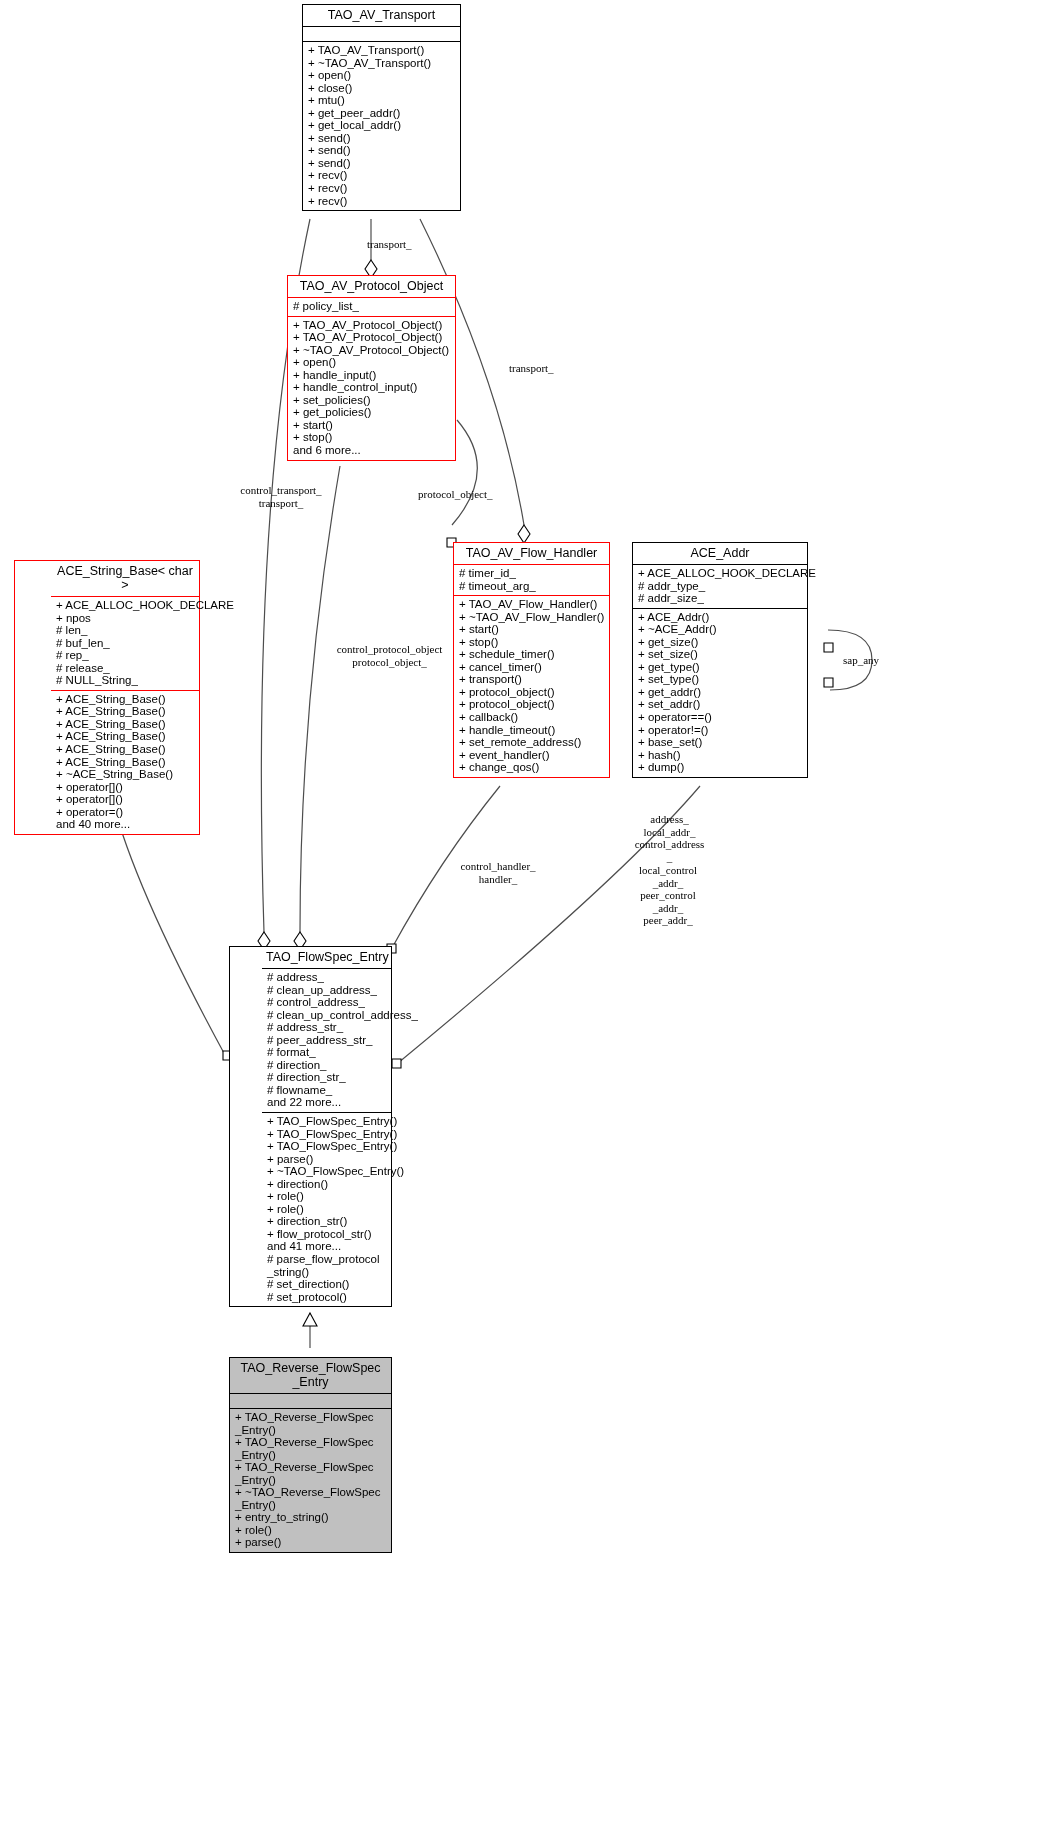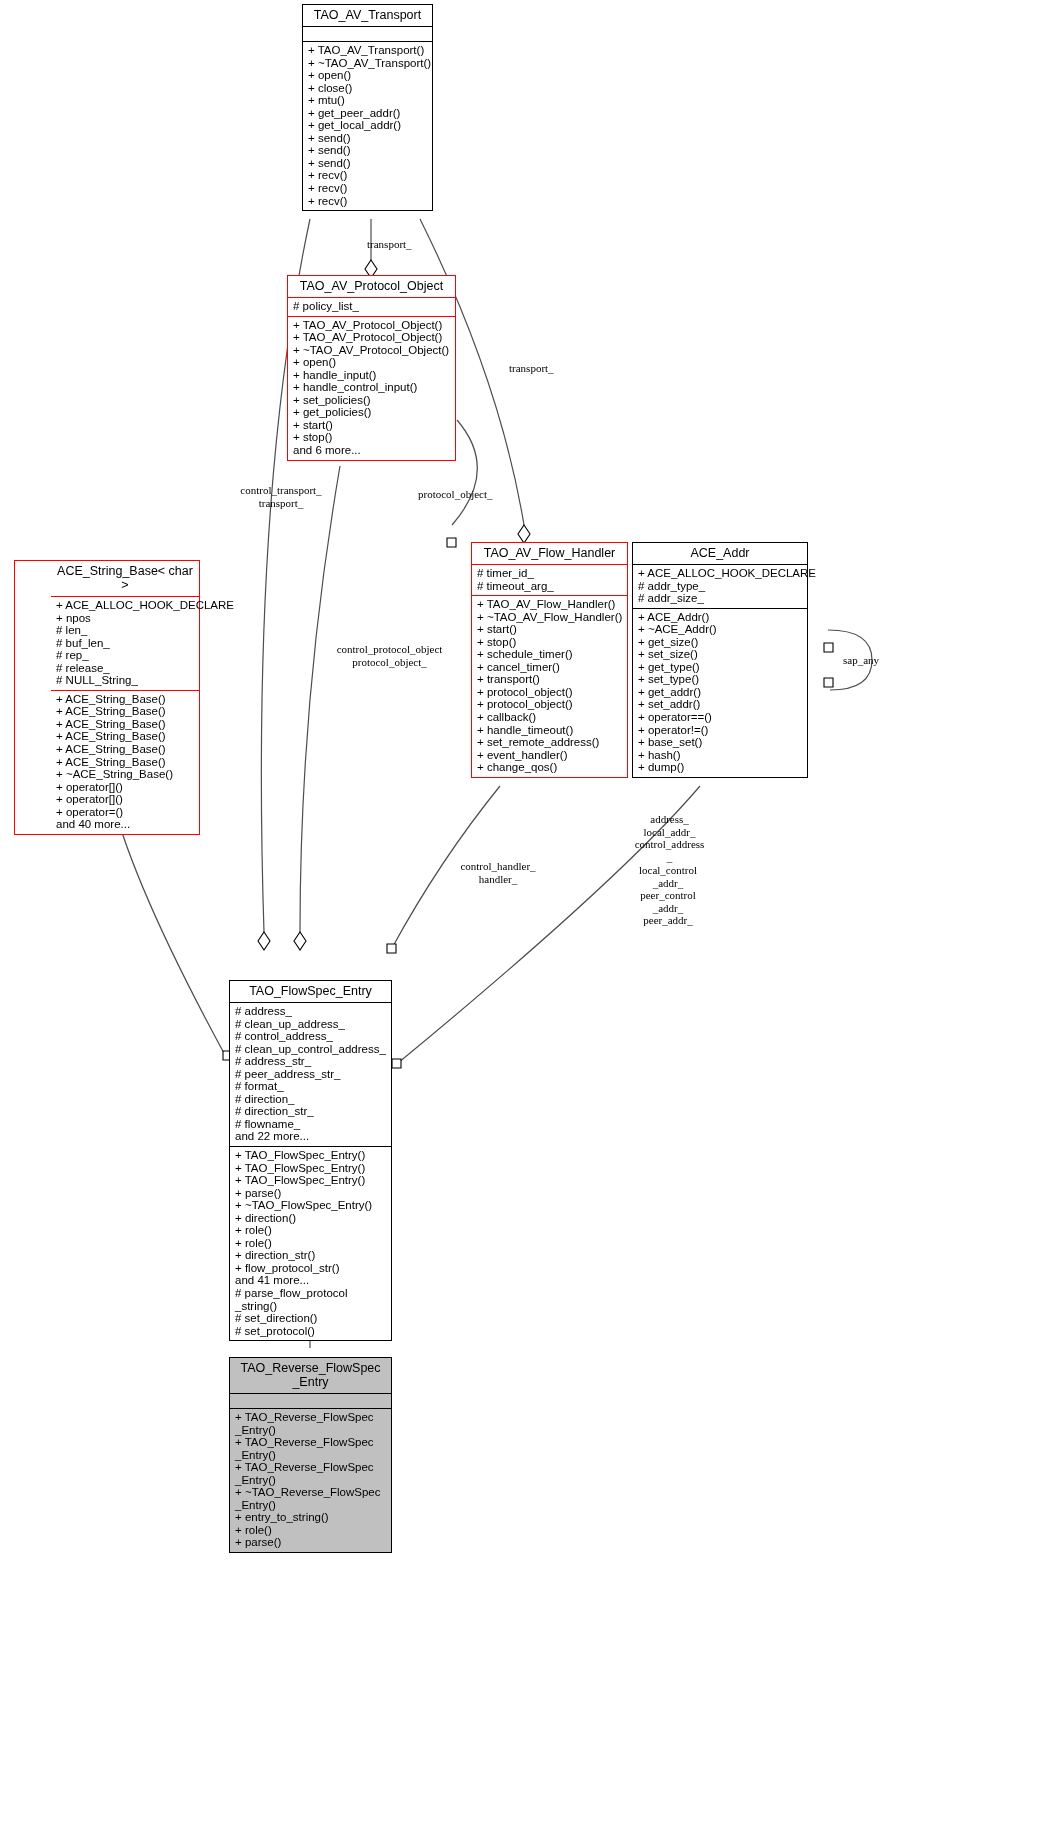--- a/index.html
+++ b/index.html
@@ -63,21 +63,21 @@
       <polygon points="223,1051 232,1051 232,1060 223,1060"></polygon>
       <polygon points="387,944 396,944 396,953 387,953"></polygon>
       <polygon points="392,1059 401,1059 401,1068 392,1068"></polygon>
       <polygon points="824,643 833,643 833,652 824,652"></polygon>
       <polygon points="824,678 833,678 833,687 824,687"></polygon>
 
       <polygon points="310,1313 317,1326 303,1326"></polygon>
     </g>
   </svg>
 
-  <div class="node black" style="left:302px;top:4px;width:131px;">
+  <div class="node black" style="left:302px;top:4px;width:159px;">
     <div class="n-title">TAO_AV_Transport</div>
     <div class="n-sep"></div>
     <div class="n-attrs empty"></div>
     <div class="n-sep"></div>
     <div class="n-ops">
         <div>+ TAO_AV_Transport()</div>
         <div>+ ~TAO_AV_Transport()</div>
         <div>+ open()</div>
         <div>+ close()</div>
         <div>+ mtu()</div>
@@ -135,21 +135,21 @@
         <div>+ ACE_String_Base()</div>
         <div>+ ACE_String_Base()</div>
         <div>+ ~ACE_String_Base()</div>
         <div>+ operator[]()</div>
         <div>+ operator[]()</div>
         <div>+ operator=()</div>
         <div>and 40 more...</div>
       </div>
   </div>
 
-  <div class="node red" style="left:453px;top:542px;width:157px;margin-left:18px;">
+  <div class="node red" style="left:453px;top:542px;width:157px;">
     <div class="n-title">TAO_AV_Flow_Handler</div>
     <div class="n-sep"></div>
     <div class="n-attrs">
         <div># timer_id_</div>
         <div># timeout_arg_</div>
       </div>
     <div class="n-sep"></div>
     <div class="n-ops">
         <div>+ TAO_AV_Flow_Handler()</div>
         <div>+ ~TAO_AV_Flow_Handler()</div>
@@ -187,21 +187,21 @@
         <div>+ get_addr()</div>
         <div>+ set_addr()</div>
         <div>+ operator==()</div>
         <div>+ operator!=()</div>
         <div>+ base_set()</div>
         <div>+ hash()</div>
         <div>+ dump()</div>
       </div>
   </div>
 
-  <div class="node black" style="left:229px;top:980px;width:163px;">
+  <div class="node black" style="left:229px;top:946px;width:163px;padding-left:32px;">
     <div class="n-title">TAO_FlowSpec_Entry</div>
     <div class="n-sep"></div>
     <div class="n-attrs">
         <div># address_</div>
         <div># clean_up_address_</div>
         <div># control_address_</div>
         <div># clean_up_control_address_</div>
         <div># address_str_</div>
         <div># peer_address_str_</div>
         <div># format_</div>

